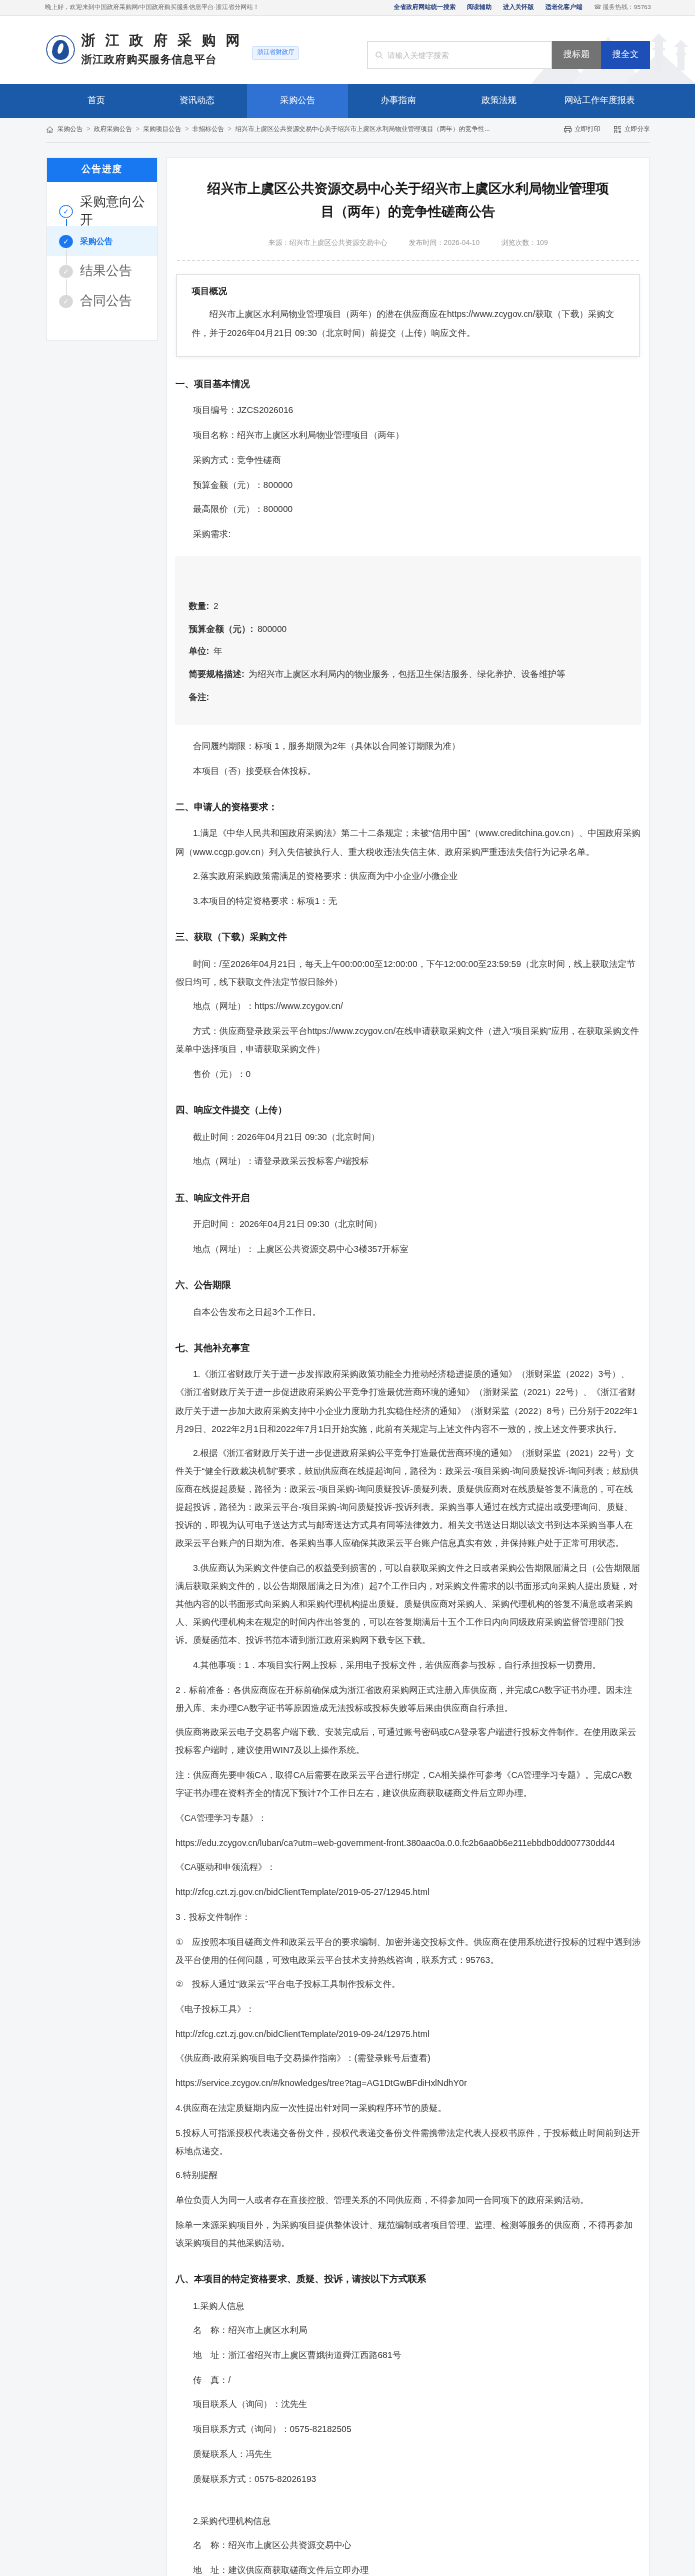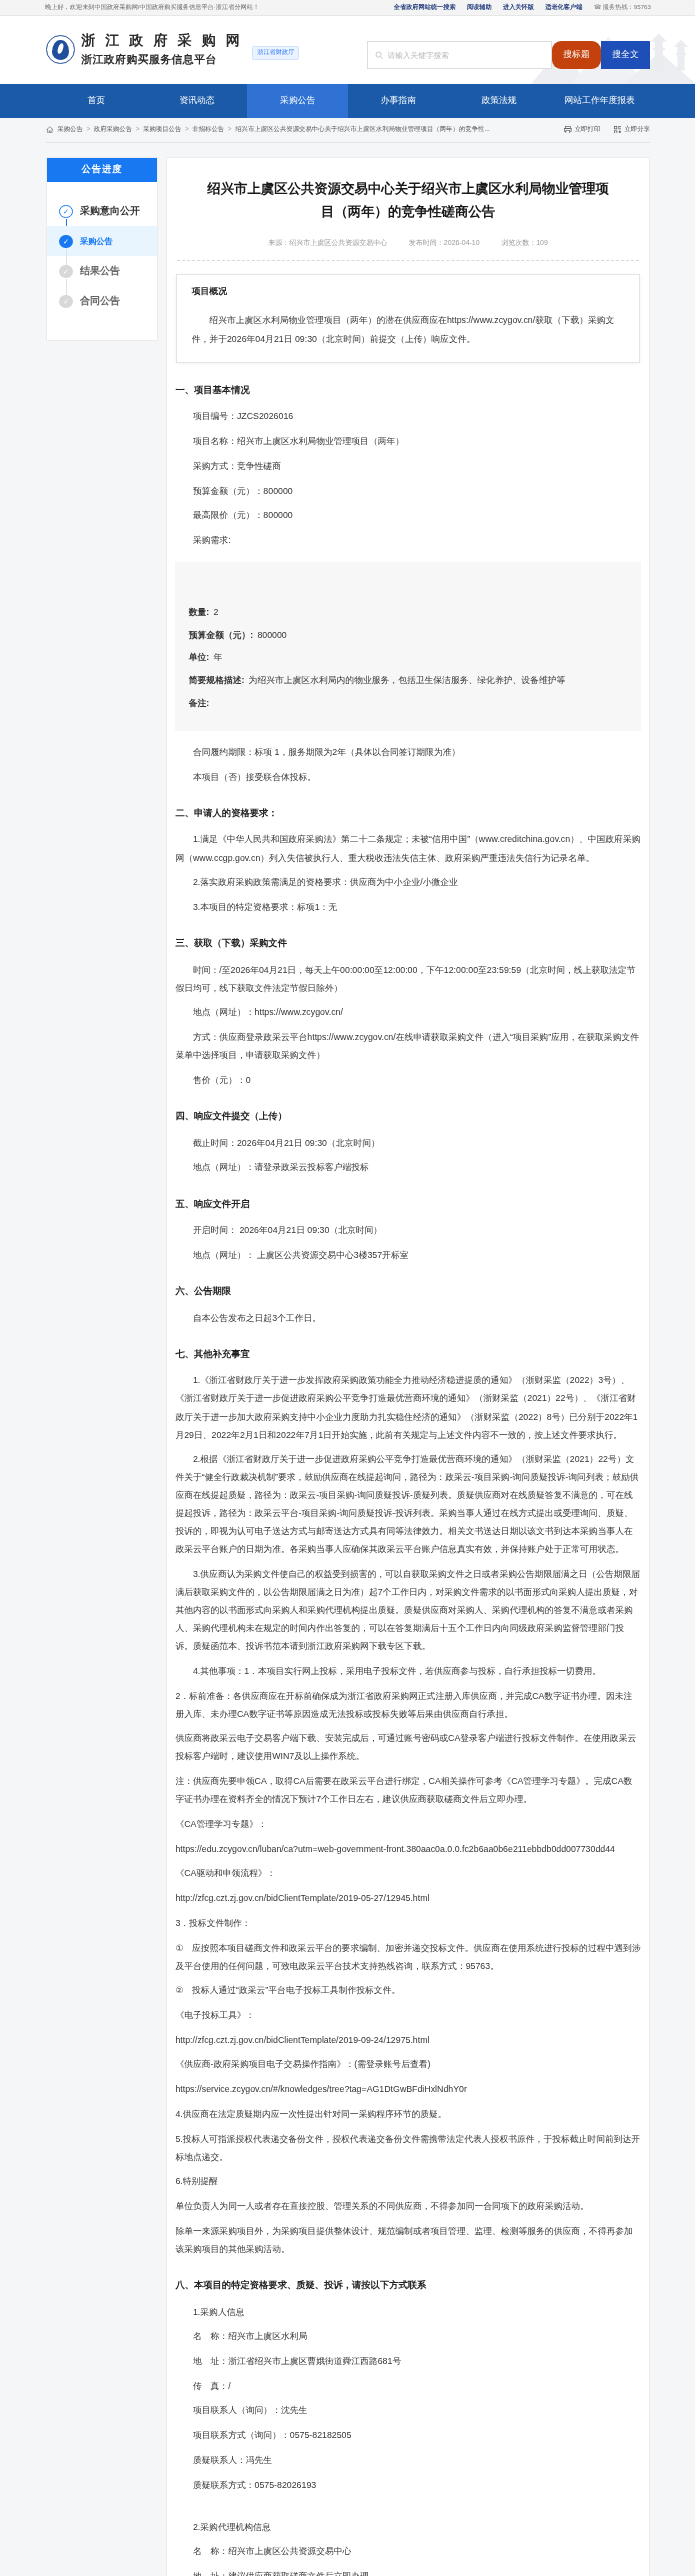--- a/index.html
+++ b/index.html
@@ -22,21 +22,21 @@
   .emblem::after { content:""; position:absolute; left:11.3px; top:7.2px; width:5.2px; height:11.3px; background:#fff; border-radius:50%; transform:rotate(18deg); }
   .logo-text .t1 { font-size:14px; font-weight:700; color:#2b2b2b; letter-spacing:3.1px; }
   .logo-text .t2 { font-size:10.8px; font-weight:700; color:#2b2b2b; margin-top:2.1px; letter-spacing:0.5px; }
   .authority-badge { align-self:flex-start; margin-top:13.4px; margin-left:3.1px; font-size:6.2px; color:#2e78f0; background:#eaf3ff; border:0.5px solid #cfe3ff; border-radius:1.5px; padding:1.5px 4.1px; white-space:nowrap; }
   .search-area { margin-left:auto; display:flex; height:28px;margin-top:11px; }
   .search-box { width:185px; height:28px; border:0.5px solid #ddd; background:#fff; display:flex; align-items:center; padding:0 7.2px; }
   .search-box input { border:none; outline:none; flex:1; font-size:7.7px; color:#333; background:transparent; font-family:inherit; }
   .search-box input::placeholder { color:#b8b8b8; }
   .mag { width:8.2px; height:8.2px; margin-right:4.1px; flex:none; }
   .btn-search { width:49px; height:28px; border:none; color:#fff; font-size:8.8px; cursor:pointer; font-family:inherit; }
-  .btn-title { background:#c2410c;border-radius:9px; }
+  .btn-title { background:#737373; }
   .btn-full  { background:#1e4fb8; }
   .mast-art { position:absolute; right:0; top:0; height:100%; width:165px; opacity:.18; z-index:1; }
 
   
   .mainnav { height:34px; background:#1b5aa8; }
   .nav-inner { width:604px; margin:0 auto; height:100%; display:flex; }
   .nav-item { flex:1; display:flex; align-items:center; justify-content:center; color:#fff; font-size:8.8px; cursor:pointer; text-decoration:none; }
   .nav-item.t-active { background:#2f72d3; }
 
   
@@ -61,33 +61,33 @@
   .step { position:relative; display:flex; align-items:center; height:30px; padding-left:12.4px; }
   .step::after { content:""; position:absolute; left:18.5px; top:23px; width:1px; height:15.5px; background:#e0e0e0; }
   .step:last-child::after { display:none; }
   .step.t-done::after { background:#1778f2; }
   .s-ico { width:13.4px; height:13.4px; border-radius:50%; display:flex; align-items:center; justify-content:center; font-size:7.2px; flex:none; margin-right:7.2px; }
   .s-ico::before { content:"✓"; }
   .t-done .s-ico { border:1px solid #1778f2; color:#1778f2; background:#fff; }
   .t-active { background:#e8f4fe; }
   .t-active .s-ico { background:#1778f2; color:#fff; }
   .t-todo .s-ico { background:#d8d8d8; color:#fff; }
-  .s-label { font-size:10px; color:#333;font-weight:bold; }
+  .s-label { font-size:13px; color:#333; }
   .t-active .s-label { color:#1778f2; font-weight:700; font-size:8.2px; }
   .t-todo .s-label { color:#666; }
 
   
   .main-card { flex:1; background:#fff; border:0.5px solid #ececec; padding:0 8.2px 46px; }
   .art-title { padding:20.6px 30px 0; text-align:center; font-size:13.4px; font-weight:700; line-height:1.7; color:#1a1a1a; }
   .art-meta { text-align:center; color:#999; font-size:7px; margin:14.4px 0 11.3px; }
   .art-meta span { margin:0 9.8px; }
   .dash-divider { border-bottom:0.5px dashed #d8d8d8; margin:0 2.1px 13.4px; }
 
   .overview-box { border:0.5px solid #e3e3e3; box-shadow:0 1px 4.1px rgba(0,0,0,.05); padding:11.3px 14.4px 13.4px; margin:2.1px 1px 5.2px; }
-  .overview-box h3 { font-size:8.8px; color:#222; margin-bottom:13px; }
+  .overview-box h3 { font-size:8.8px; color:#222; margin-bottom:7px; }
   .overview-box p { font-size:8.8px; line-height:2.1; text-indent:2em; color:#333; word-break:break-all; }
 
   .blk { font-size:8.8px; color:#333; line-height:2.05; margin:6.7px 0; word-break:break-all; }
   .blk.t-p, .blk.t-pgap { text-indent:2em; }
   .blk.t-pgap { margin-top:24px; }
   .blk.t-h { font-size:9.3px; font-weight:700; color:#222; margin:18.5px 0 7.2px; text-indent:0; }
 
   .demand-box { background:#f7f7f8; margin:12.4px 0; padding:37px 13.4px 14.4px; }
   .box-row { font-size:8.8px; line-height:2.05; margin:4.6px 0; }
   .box-label { font-weight:700; margin-right:4.1px; }

